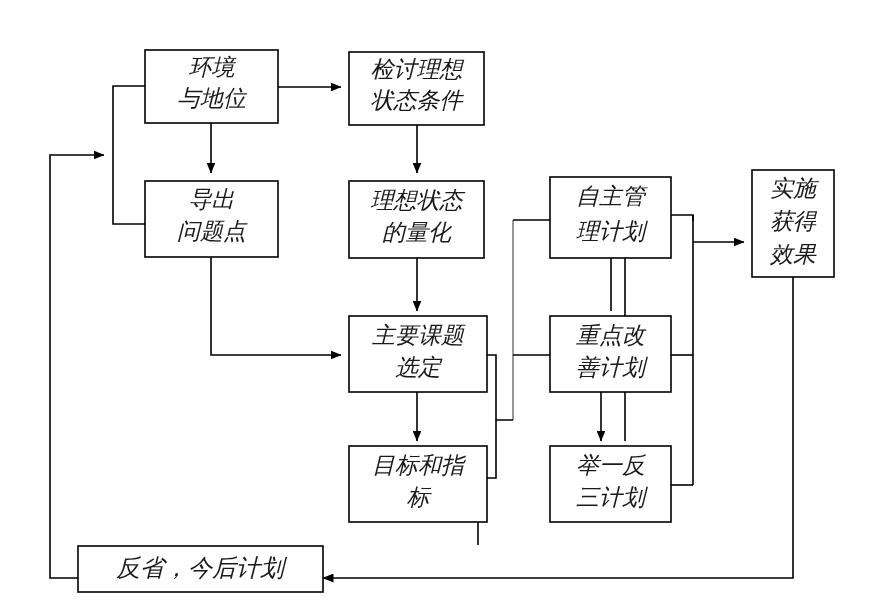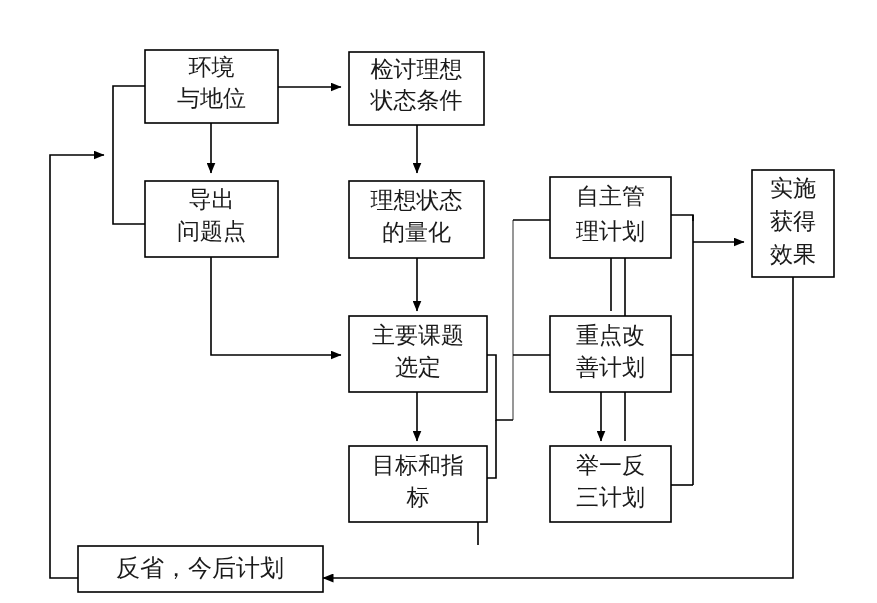--- a/index.html
+++ b/index.html
@@ -10,20 +10,21 @@
   body {
     width: 877px;
     height: 603px;
     font-family: "Liberation Serif", "DejaVu Serif", serif;
     overflow: hidden;
   }
   #diagram-root {
     position: relative;
     width: 877px;
     height: 603px;
+    font-style: italic;
   }
   svg#flowchart {
     display: block;
     width: 877px;
     height: 603px;
   }
   .node-box {
     fill: #ffffff;
     stroke: #000000;
     stroke-width: 1.6;

